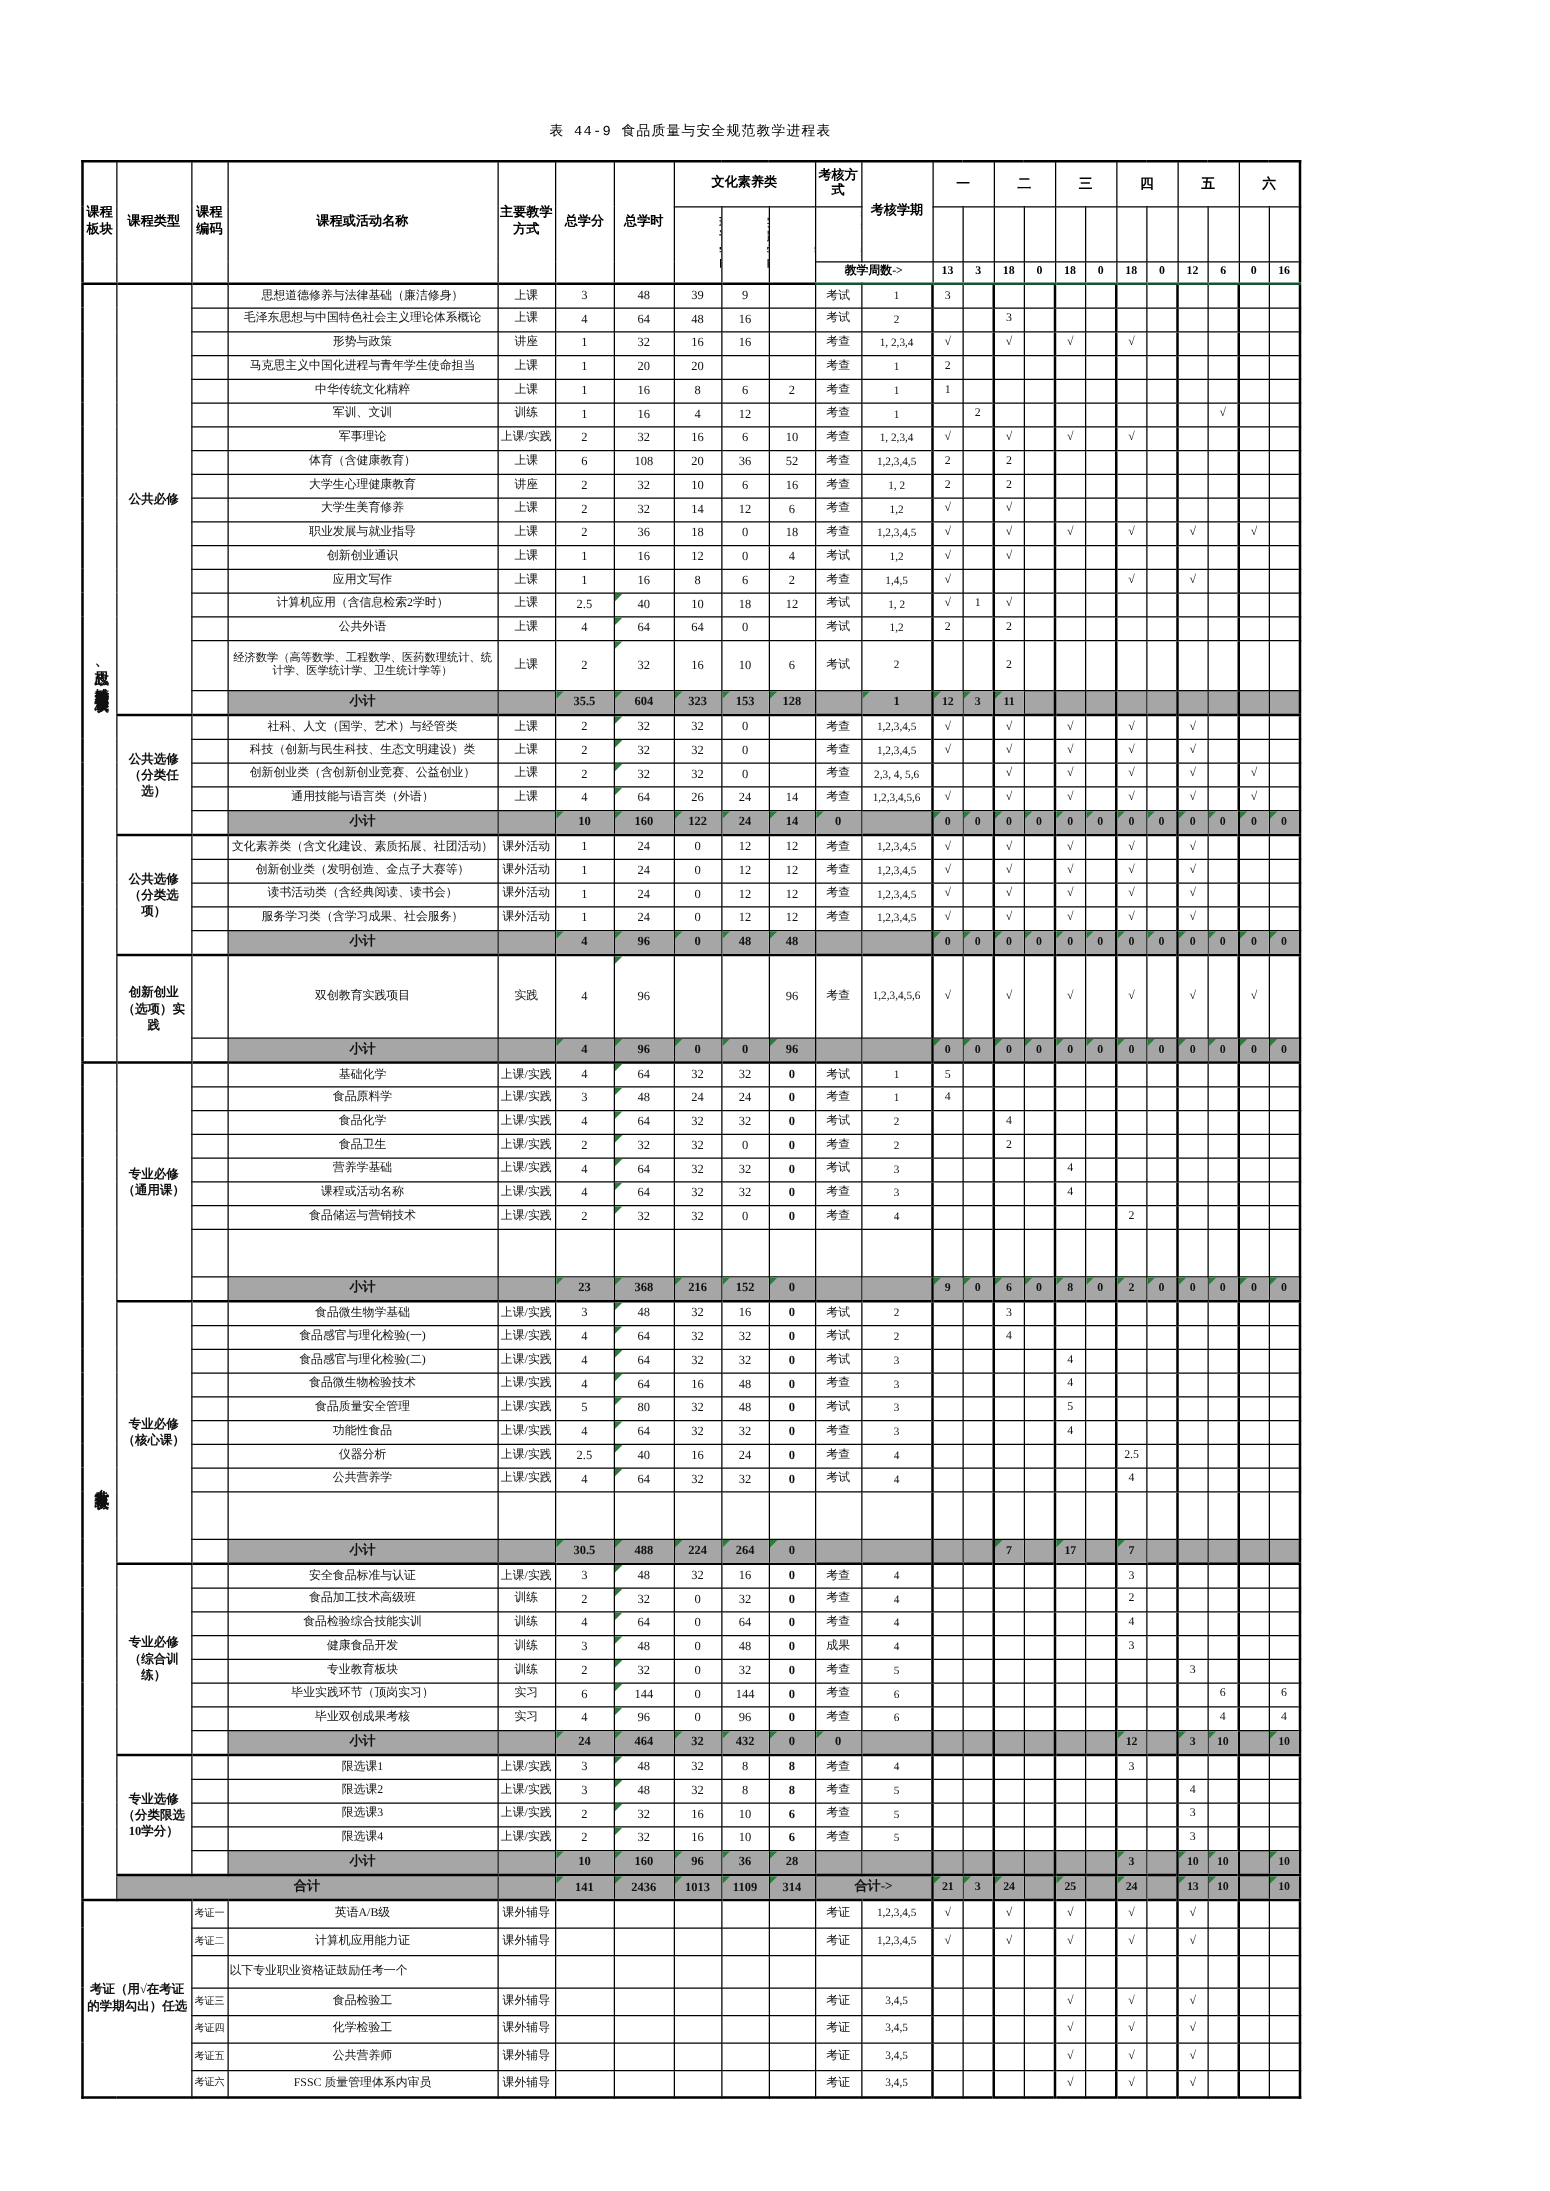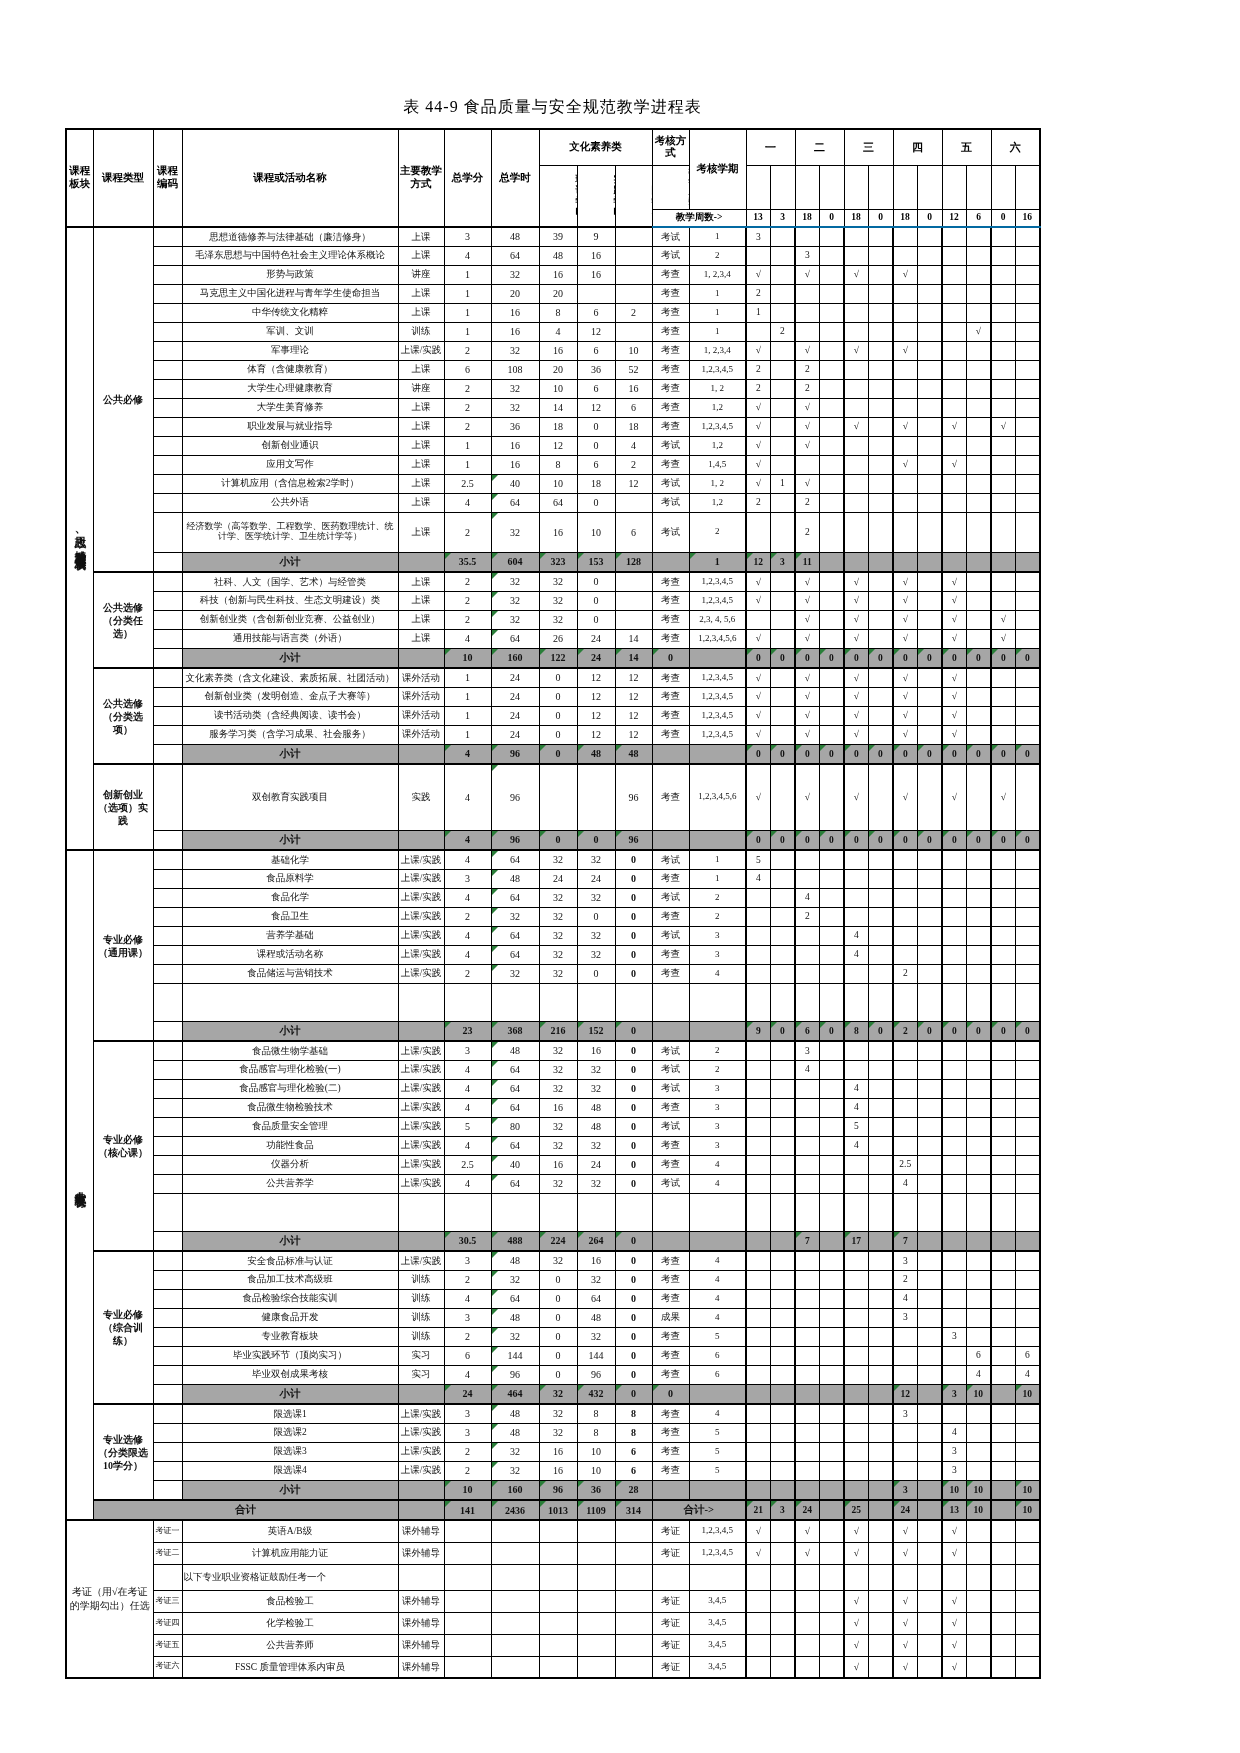--- a/index.html
+++ b/index.html
@@ -1,46 +1,46 @@
 <!DOCTYPE html>
 <html><head>
 <meta charset="utf-8">
 <style>
   html,body{margin:0;padding:0;background:#fff;}
   body{width:1240px;height:1753px;position:relative;font-family:"Liberation Serif","DejaVu Serif",serif;color:#000;}
   .page{position:absolute;inset:0;background:#ffffff;}
-  .title{position:absolute;top:97px;left:65px;width:975px;text-align:center;font-size:16px;letter-spacing:1px;}
+  .title{position:absolute;top:97px;left:65px;width:975px;text-align:center;font-size:11px;letter-spacing:1px;font-family:Liberation Mono, monospace;}
   table{position:absolute;top:128px;left:65px;width:975px;border-collapse:collapse;table-layout:fixed;border:2px solid #000;}
   td,th{border:1px solid #000;overflow:hidden;padding:0 1px;text-align:center;vertical-align:middle;}
   th{font-weight:bold;font-size:10.5px;line-height:1.2;padding:0;}
   td{font-size:10px;line-height:1.1;color:#111;}
   tr.h1{height:36px;} tr.h2{height:44px;} tr.h3{height:18px;}
   tr.h2 th{font-size:8.5px;line-height:1.15;padding-left:36px;}
   tr.h2 th.al{font-size:9.5px;}
-  tr.h3 th{font-size:9.5px;border-bottom:2px solid #0369a1;}
+  tr.h3 th{font-size:9.5px;border-bottom:2px solid #14532d;}
   th.sem{font-size:11px;}
   th.vv{writing-mode:vertical-lr;text-orientation:upright;font-size:8.5px;letter-spacing:0;}
   th.wk{font-size:8.5px;}
   tr.rr{height:19px;} tr.rs{height:20px;} tr.rb{height:38px;}
   tr.r40{height:40px;} tr.r66{height:66px;} tr.rc{height:22px;} tr.ri{height:26px;}
   tr.bt2 td{border-top-width:2px;}
   .gl{border-left-width:2px;}
   .nm{font-size:9.5px;}
   .es{font-size:9px;}
   .sc{font-size:9.5px;}
   .cd{font-size:8px;}
   .ty{font-weight:bold;font-size:10px;line-height:1.3;}
   .bl{font-weight:bold;font-size:10.5px;}
   .b{font-weight:bold;}
   .g{background:#a6a6a6;font-weight:bold;}
   .tri{position:relative;}
   .tri::before{content:"";position:absolute;top:0;left:0;width:0;height:0;
     border-top:6px solid #2a7e39;border-right:6px solid transparent;}
   .vtxt{writing-mode:vertical-lr;text-orientation:upright;font-weight:bold;font-size:11.5px;line-height:1;letter-spacing:1px;margin:0 auto;}
-  .wl{font-weight:normal;font-size:10px;line-height:1.45;margin-left:32px;}
+  .wl{font-weight:bold;font-size:10px;line-height:1.45;margin-left:32px;}
 </style>
 </head>
 <body>
 
 <div class="page">
   <div class="title">表 44-9 食品质量与安全规范教学进程表</div>
 
   <table>
     <colgroup>
       <col style="width:27px">

